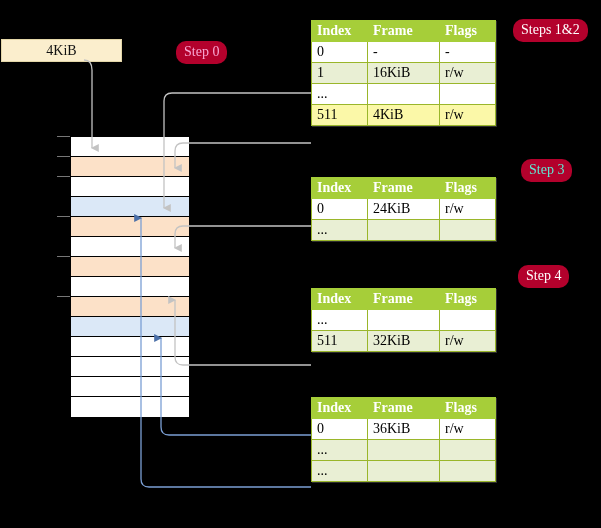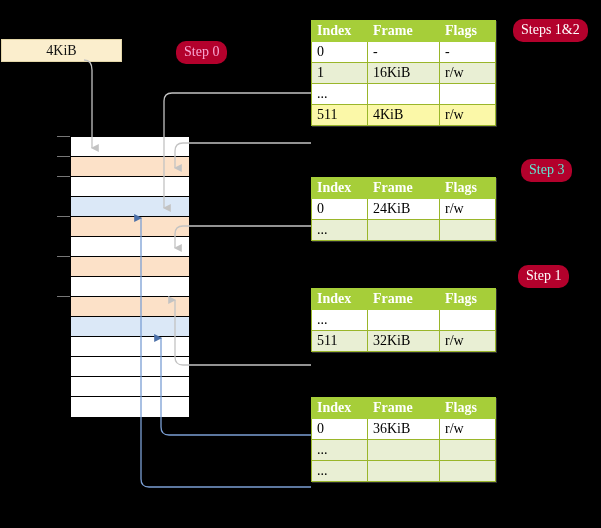--- a/index.html
+++ b/index.html
@@ -109,21 +109,21 @@
     <g stroke="#7b9fd4" stroke-width="1.3" fill="none">
       <path d="M311,435 L169,435 Q161,435 161,427 L161,338" marker-end="url(#ablue)"></path>
       <path d="M311,487 L149,487 Q141,487 141,479 L141,218" marker-end="url(#ablue)"></path>
     </g>
   </svg>
 
   <div id="badges">
       <div class="badge" style="left: 176px; top: 41px; background: rgb(179, 1, 44); color: #f9a8d4;">Step 0</div>
       <div class="badge" style="left: 513px; top: 19px; background: rgb(179, 1, 44); color: rgb(255, 255, 255);">Steps 1&amp;2</div>
       <div class="badge" style="left: 521px; top: 159px; background: rgb(179, 1, 44); color: #5eead4;">Step 3</div>
-      <div class="badge" style="left: 518px; top: 265px; background: rgb(179, 1, 44); color: rgb(255, 255, 255);">Step 1</div>
+      <div class="badge" style="left: 518px; top: 265px; background: rgb(179, 1, 44); color: rgb(255, 255, 255);">Step 4</div>
     </div>
 
   <div id="tables">
       <table class="ptable" style="left: 311px; top: 20px;">
         <thead>
           <tr>
             <th class="cw-i">Index</th>
             <th class="cw-f">Frame</th>
             <th class="cw-g">Flags</th>
           </tr>

